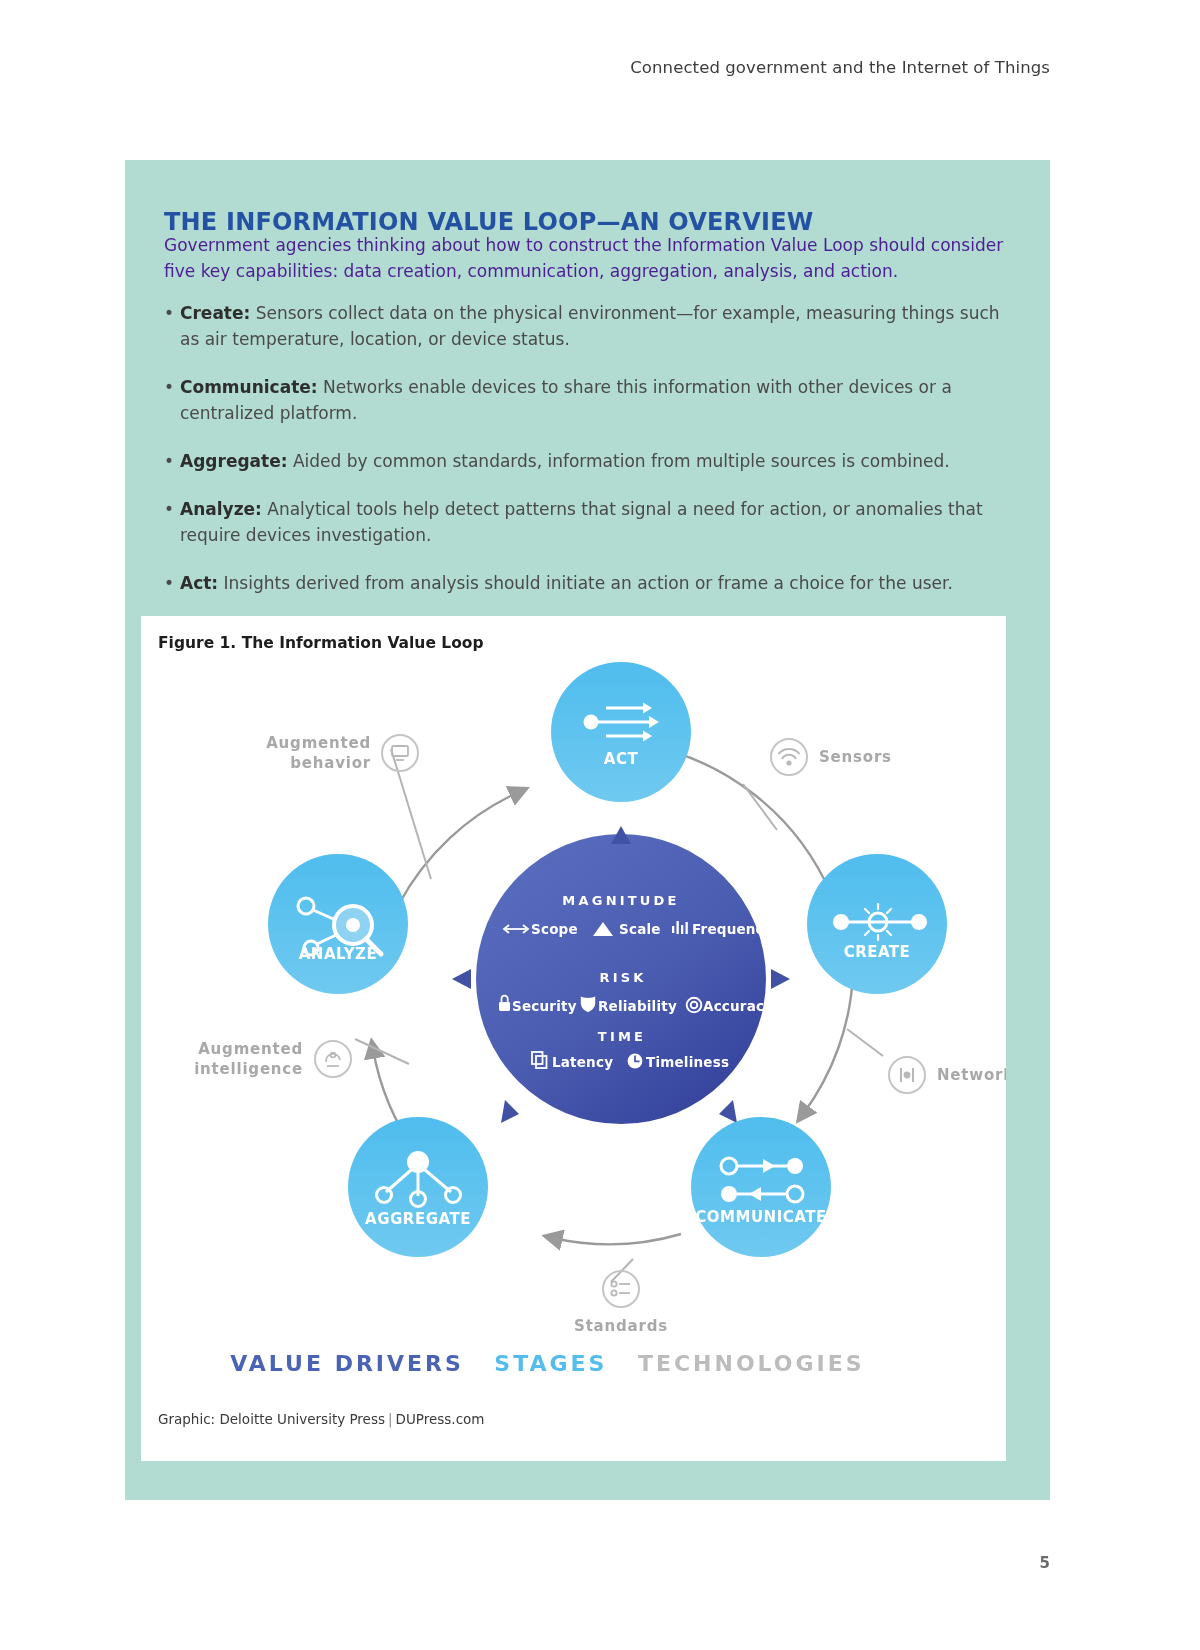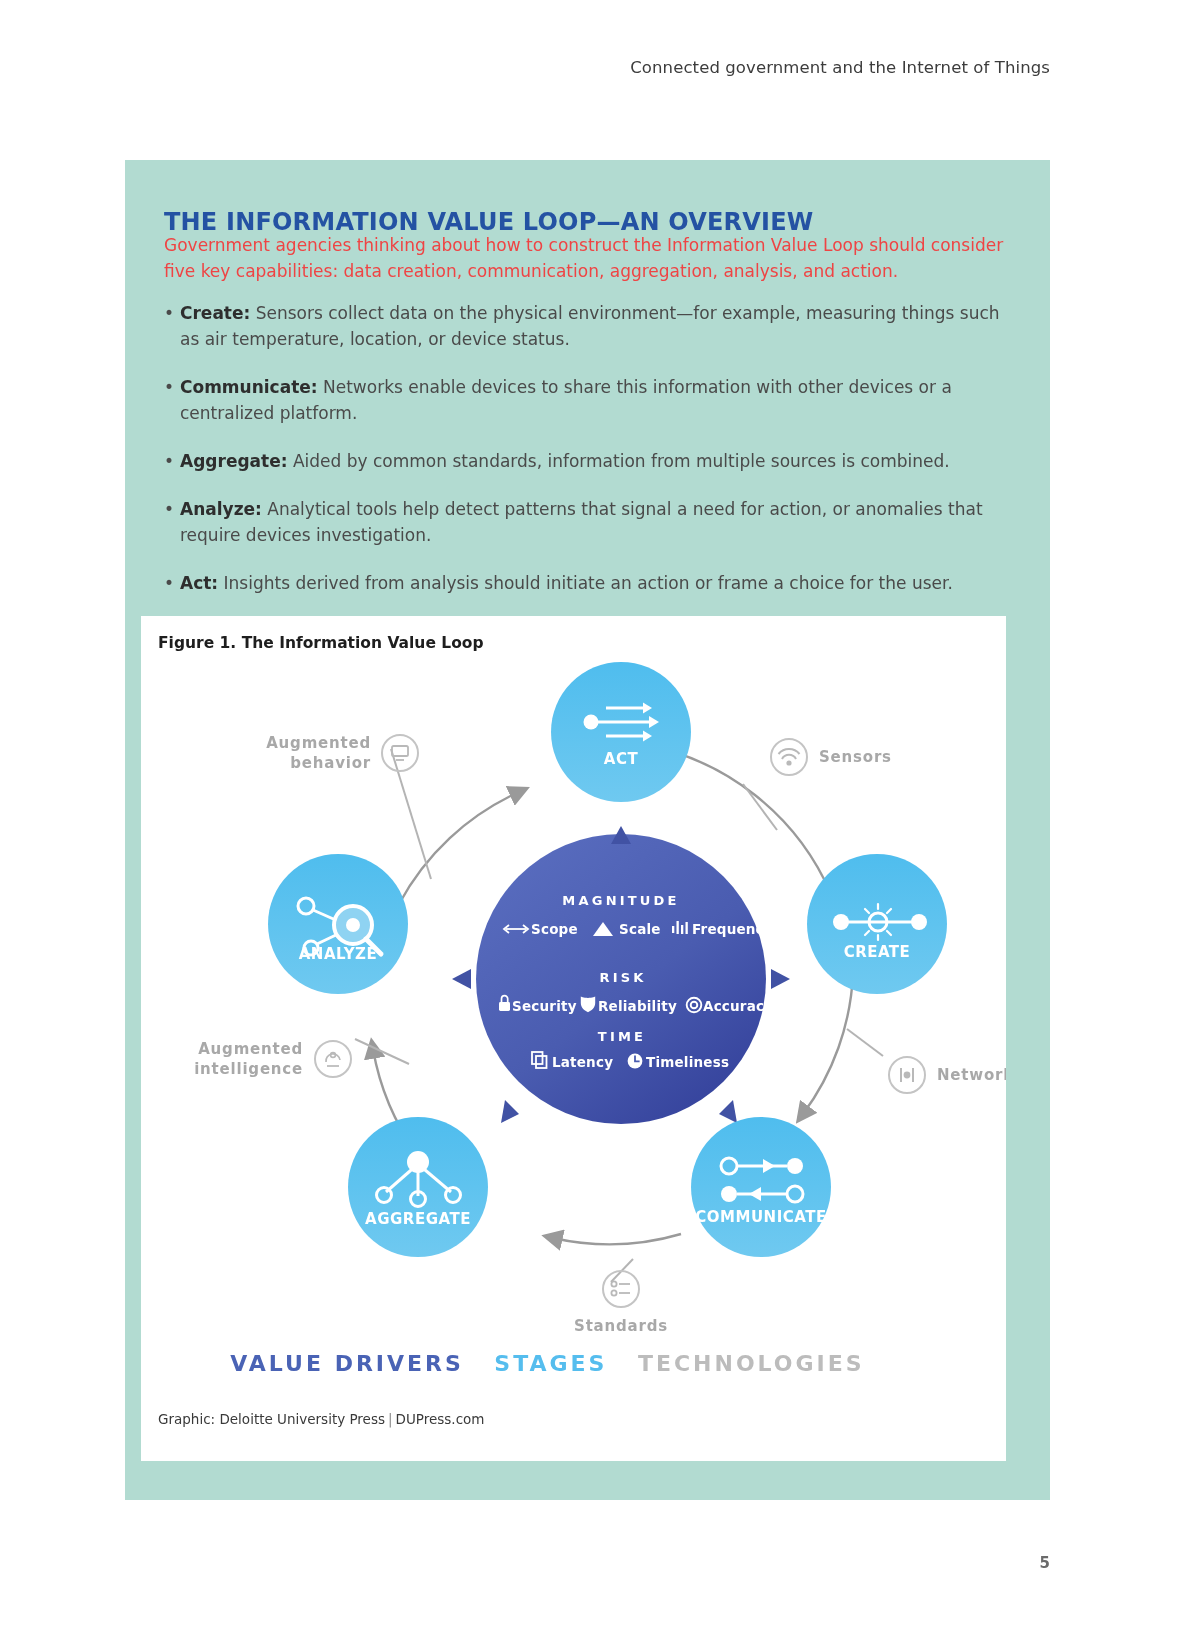--- a/index.html
+++ b/index.html
@@ -24,21 +24,21 @@
   }
   .panel-title{
     position:absolute;left:164px;top:196px;
     font-size:24px;font-weight:bold;color:#2452a3;
     letter-spacing:.2px;
     font-family:"DejaVu Sans", sans-serif;
     margin-top:12px;
   }
   .panel-intro{
     position:absolute;left:164px;top:232px;width:840px;
-    font-size:17px;line-height:26px;color:#ef4444;
+    font-size:17px;line-height:26px;color:#4c1d95;
     font-family:"DejaVu Sans", sans-serif;
   }
   .bullets{
     position:absolute;left:164px;top:300px;width:845px;
   }
   .bullet{
     display:flex;margin-bottom:22px;
     font-size:17px;line-height:26px;color:#4a4a4a;
     font-family:"DejaVu Sans", sans-serif;
   }

